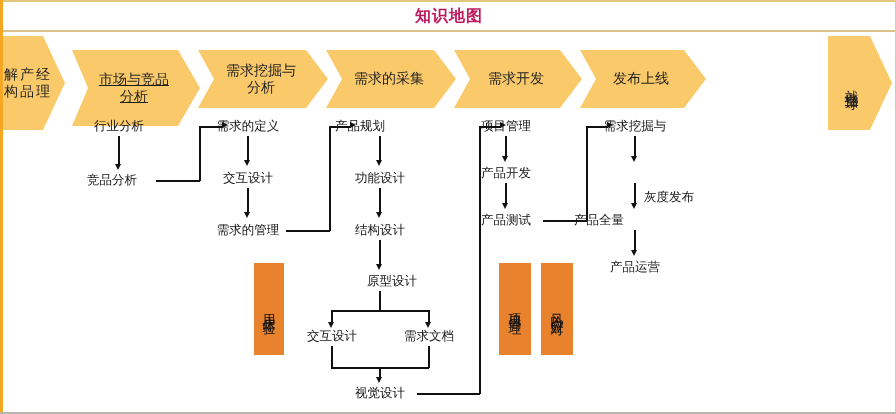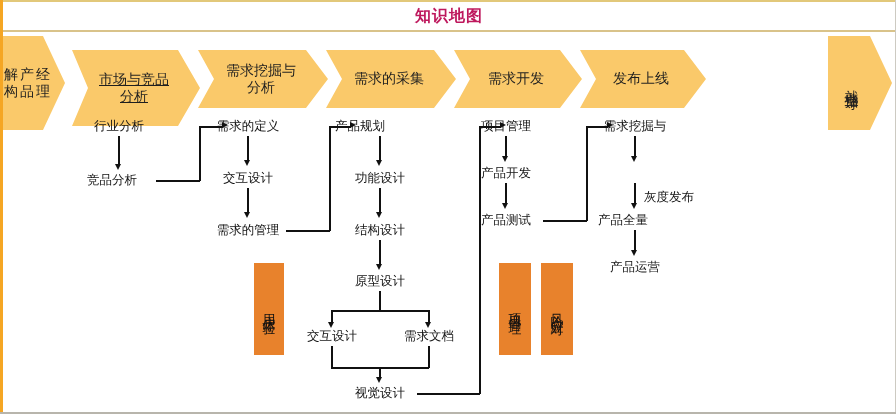--- a/index.html
+++ b/index.html
@@ -232,21 +232,21 @@
 
   <div class="node" style="left:360px; top:120px;font-family:Liberation Serif, serif;">产品规划</div>
   <div class="ln-v" style="left:379px; top:136px; height:26px;"></div>
   <div class="arw down" style="left:376px; top:160px;"></div>
   <div class="node" style="left:380px; top:172px;">功能设计</div>
   <div class="ln-v" style="left:379px; top:188px; height:26px;"></div>
   <div class="arw down" style="left:376px; top:212px;"></div>
   <div class="node" style="left:380px; top:224px;">结构设计</div>
   <div class="ln-v" style="left:379px; top:240px; height:26px;"></div>
   <div class="arw down" style="left:376px; top:264px;"></div>
-  <div class="node" style="left:380px; top:275px;">原型设计</div>
+  <div class="node" style="left:392px; top:275px;">原型设计</div>
 
   <div class="ln-v" style="left:379px; top:291px; height:20px;"></div>
   <div class="ln-h" style="left:331px; top:310px; width:98px;"></div>
   <div class="ln-v" style="left:331px; top:310px; height:14px;"></div>
   <div class="arw down" style="left:328px; top:322px;"></div>
   <div class="ln-v" style="left:428px; top:310px; height:14px;"></div>
   <div class="arw down" style="left:425px; top:322px;"></div>
 
   <div class="node" style="left:332px; top:330px;">交互设计</div>
   <div class="node" style="left:429px; top:330px;">需求文档</div>
@@ -282,18 +282,18 @@
   <div class="vbox" style="left:541px; top:263px; width:32px; height:92px;">
     <span class="lbl">风险应对</span>
   </div>
 
   <div class="node" style="left:635px; top:120px;">需求挖掘与</div>
   <div class="ln-v" style="left:634px; top:136px; height:22px;"></div>
   <div class="arw down" style="left:631px; top:156px;"></div>
   <div class="node" style="left:669px; top:167px;margin-top:24px;">灰度发布</div>
   <div class="ln-v" style="left:634px; top:183px; height:22px;"></div>
   <div class="arw down" style="left:631px; top:203px;"></div>
-  <div class="node" style="left:623px; top:214px;">产品全量</div>
+  <div class="node" style="left:599px; top:214px;">产品全量</div>
   <div class="ln-v" style="left:634px; top:230px; height:22px;"></div>
   <div class="arw down" style="left:631px; top:250px;"></div>
   <div class="node" style="left:635px; top:261px;">产品运营</div>
 
 </div>
 
 </body></html>

